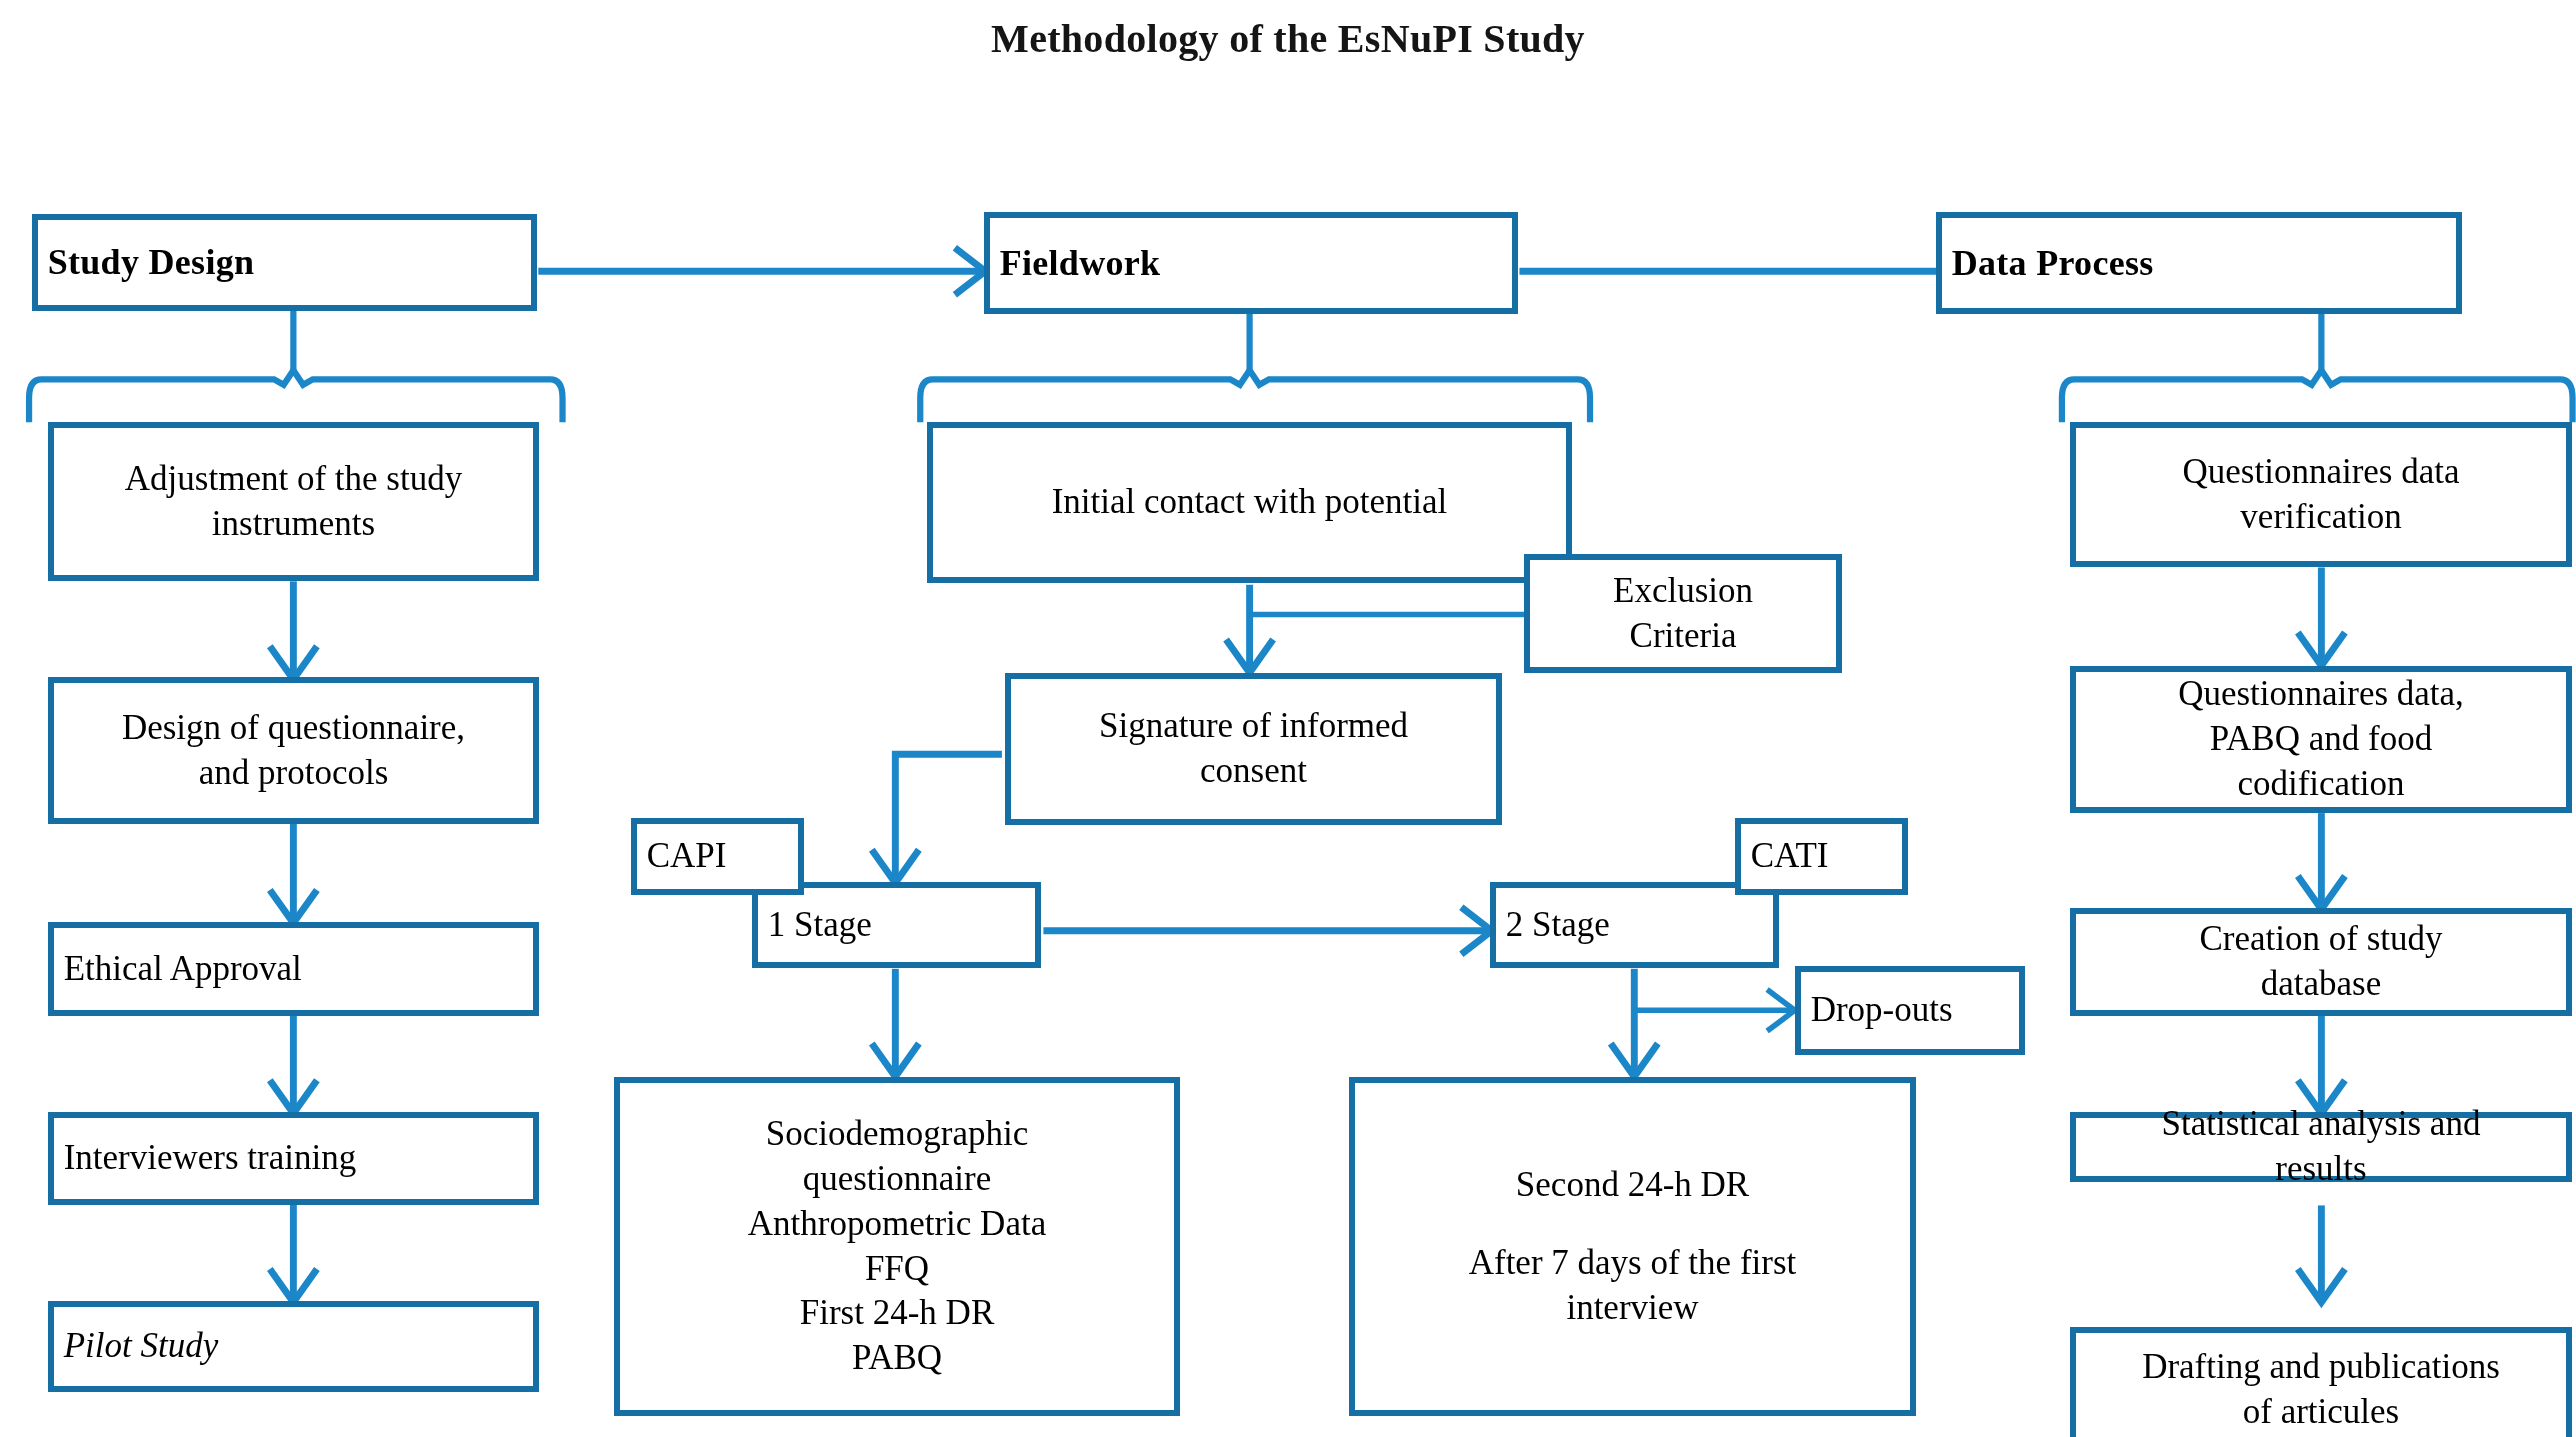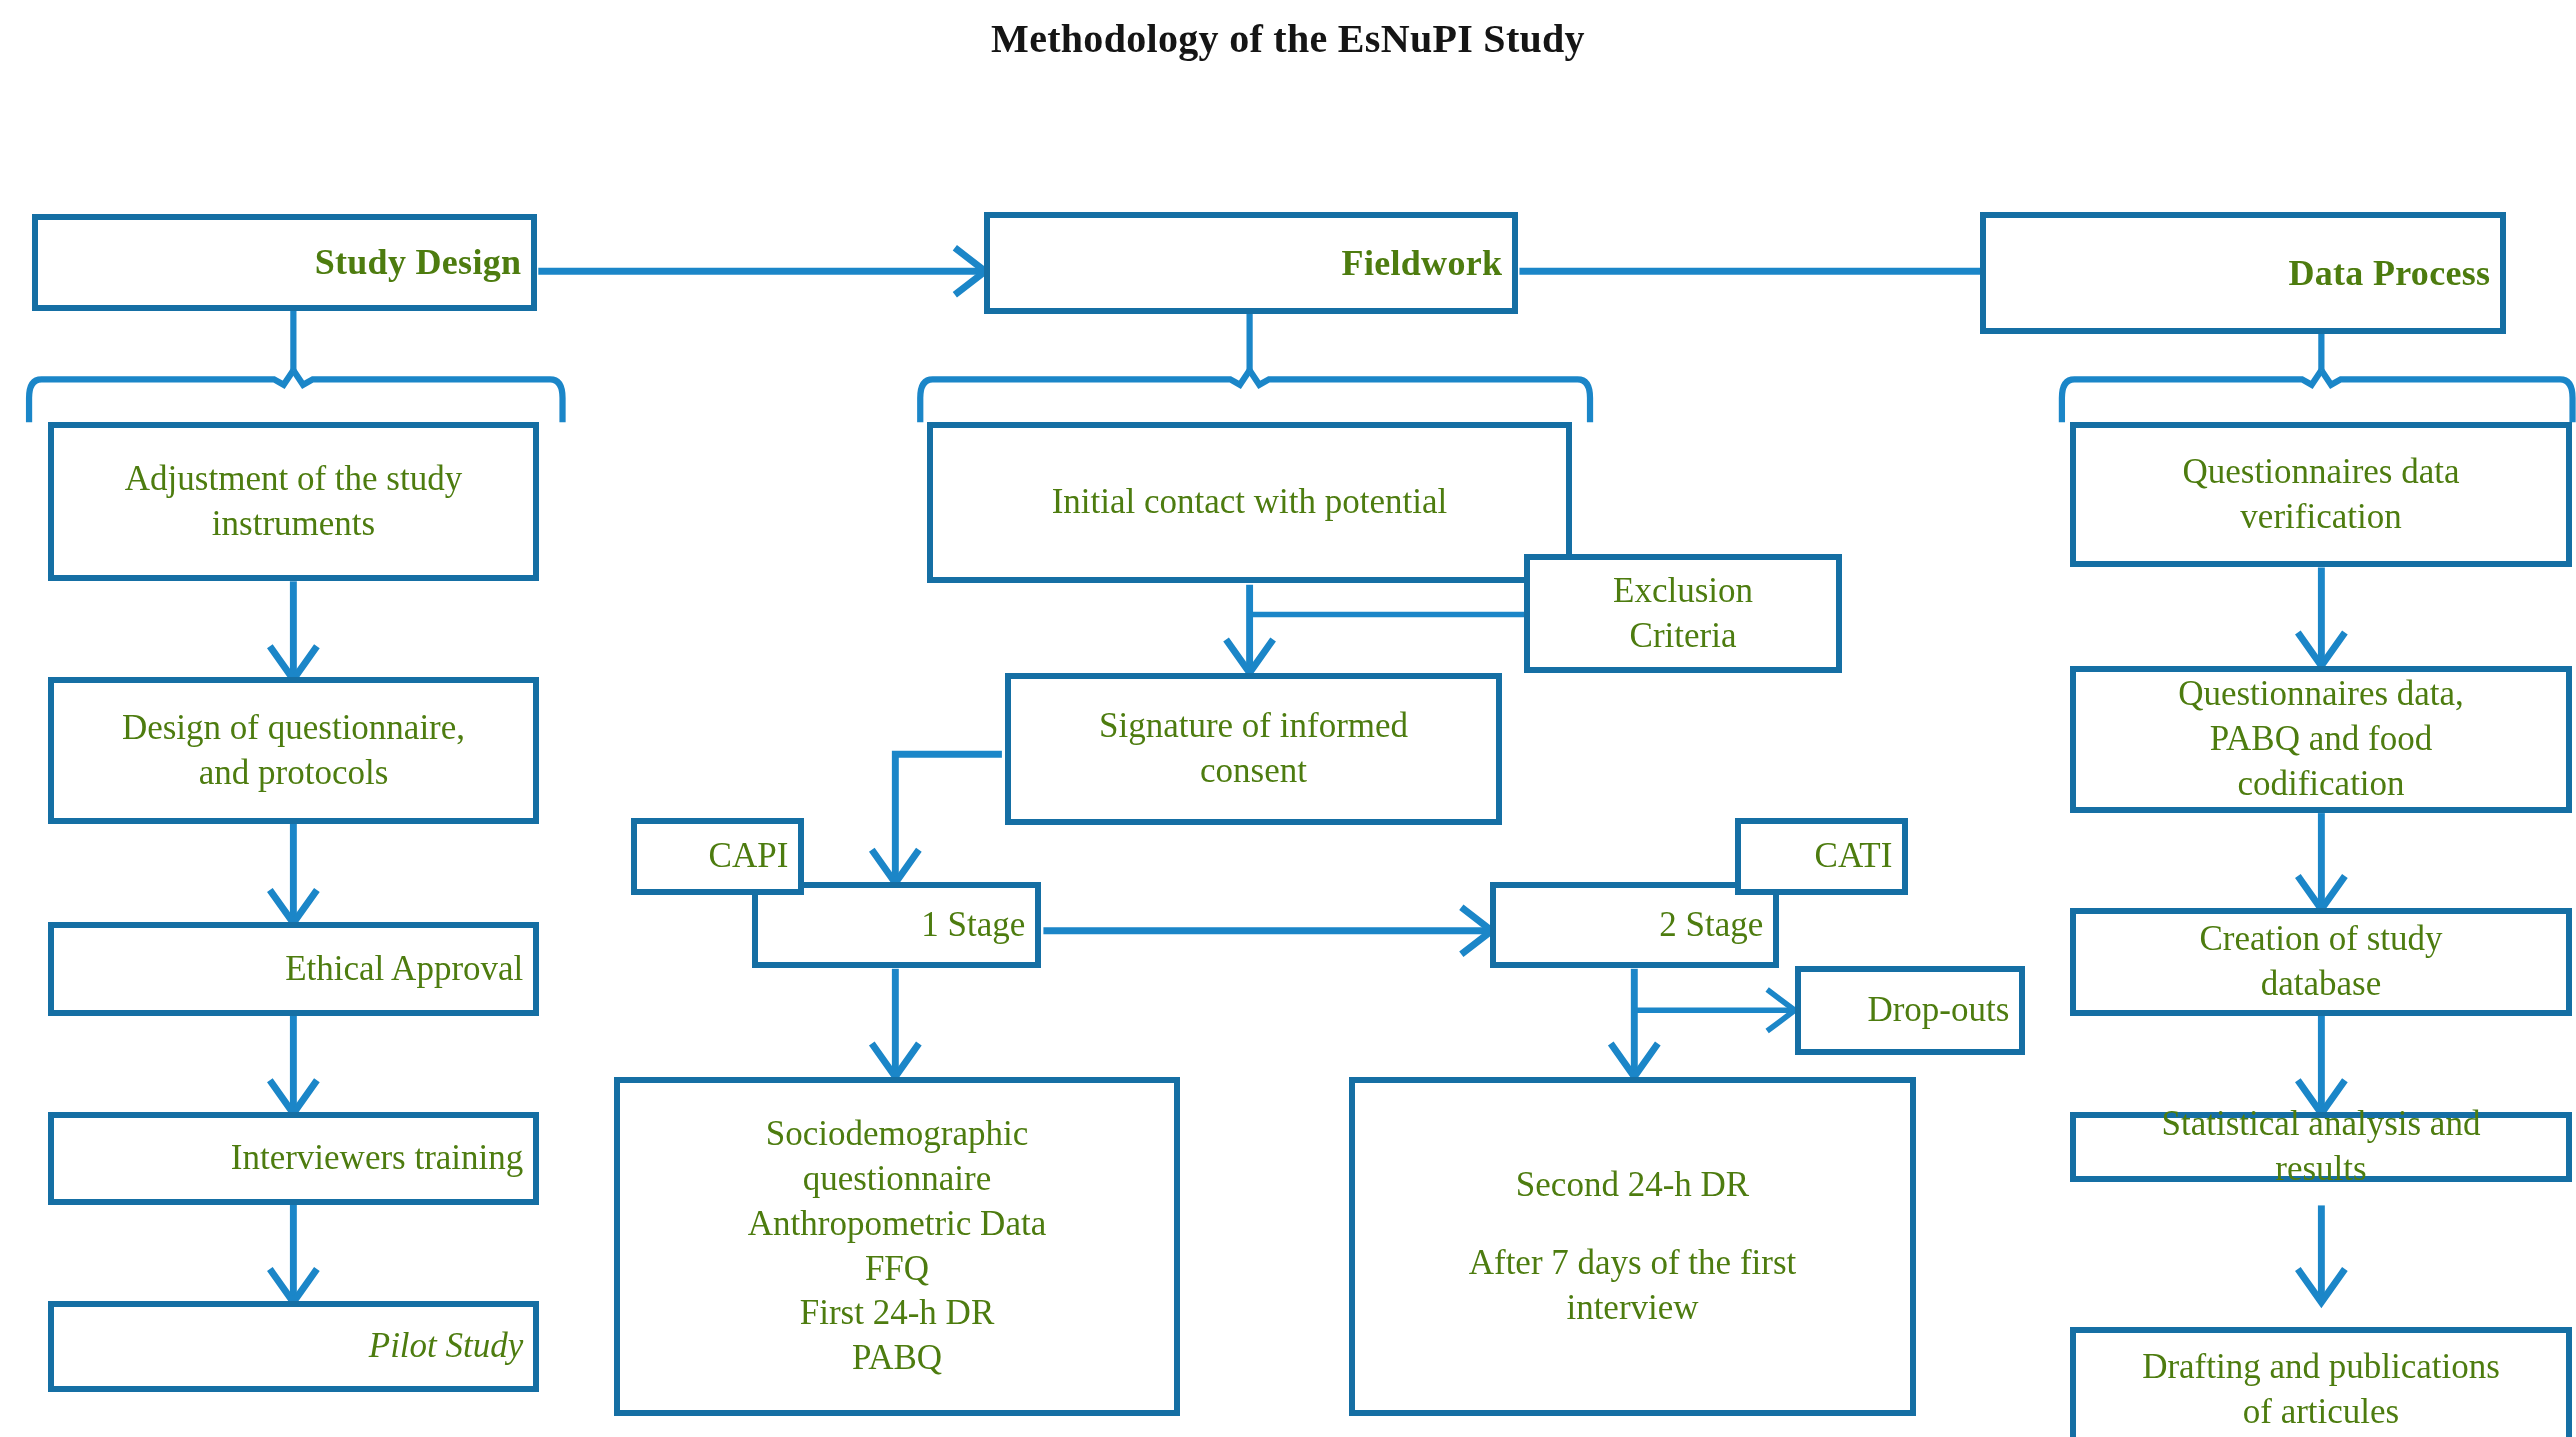--- a/index.html
+++ b/index.html
@@ -34,23 +34,23 @@
     height: 1438px;
     pointer-events: none;
   }
   .node {
     position: absolute;
     box-sizing: border-box;
     background: #ffffff;
     border: 6.2px solid #156FA4;
     display: flex;
     align-items: center;
-    justify-content: flex-end;
+    justify-content: flex-start;
     text-align: center;
-    color: #4d7c0f;
+    color: #000000;
     font-size: 35px;
     line-height: 1.28;
     padding: 4.2px 9.7px;
     z-index: 3;
   }
   .node.header {
     font-weight: bold;
     font-size: 36px;
     letter-spacing: 0.3px;
   }
@@ -171,21 +171,21 @@
   </svg>
 
   <div class="node header" style="left:32px; top:214px; width:505px; height:97px;">
     <span>Study Design</span>
   </div>
 
   <div class="node header" style="left:984px; top:212px; width:534px; height:102px;">
     <span>Fieldwork</span>
   </div>
 
-  <div class="node header" style="left:1980px; top:212px; width:526px; height:122px;">
+  <div class="node header" style="left:1936px; top:212px; width:526px; height:102px;">
     <span>Data Process</span>
   </div>
 
   <div class="node" style="left:48px; top:422px; width:491px; height:159px;">
     <div class="lines">
       <div>Adjustment of the study</div>
       <div>instruments</div>
     </div>
   </div>
 

